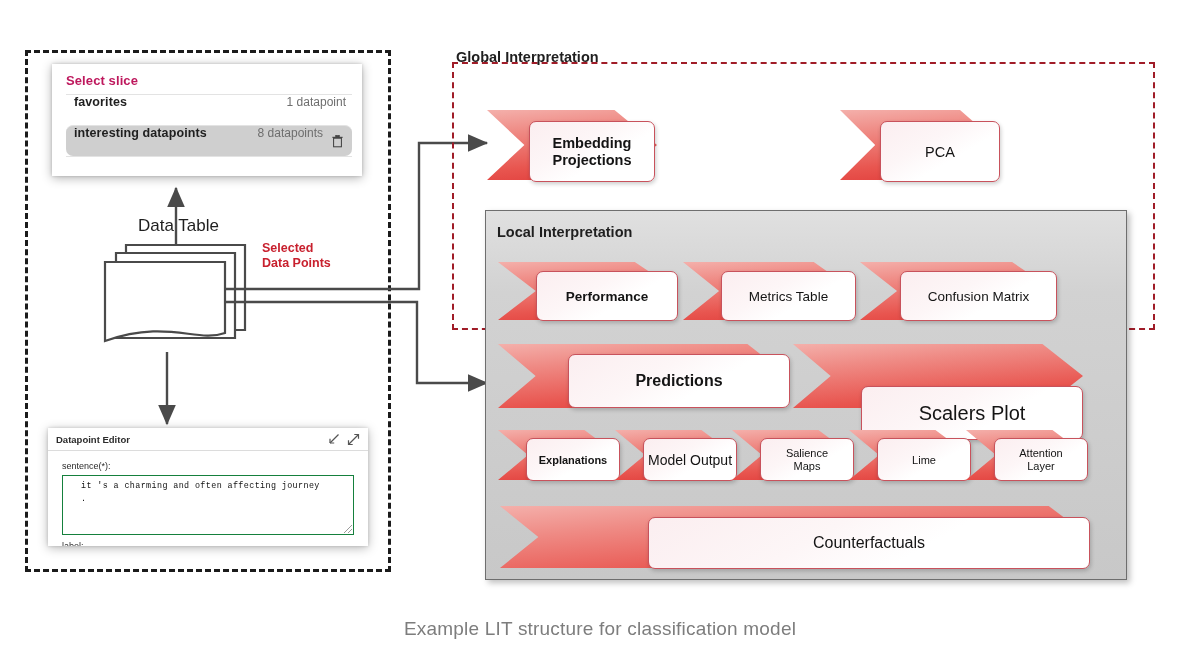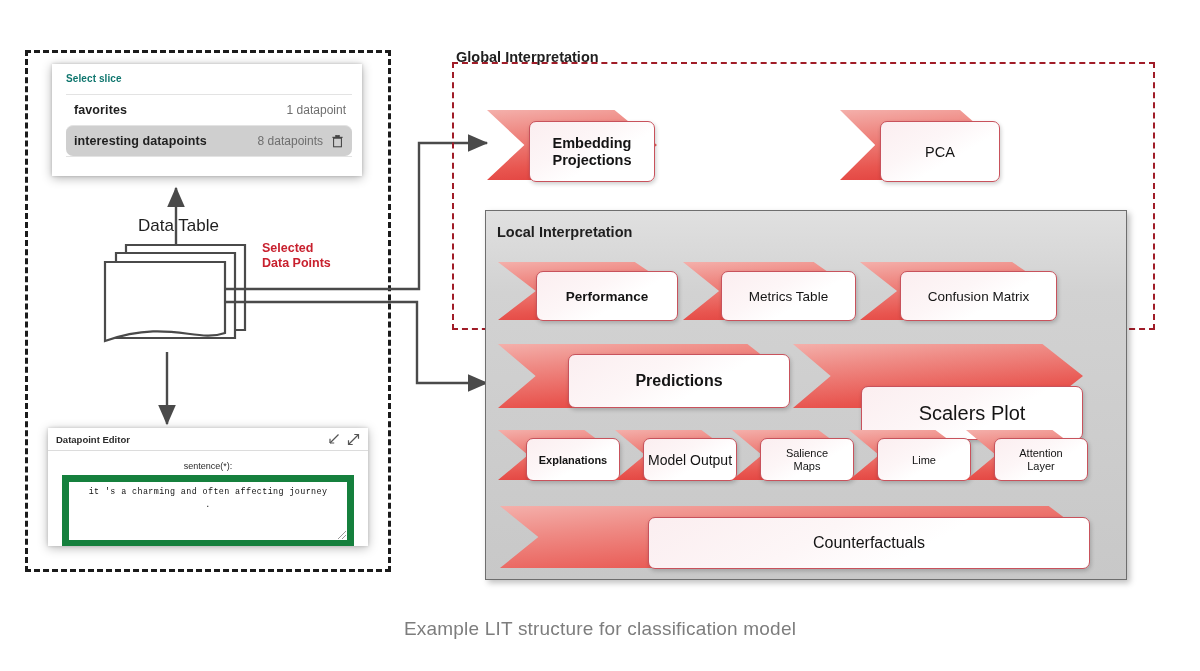--- a/index.html
+++ b/index.html
@@ -25,26 +25,26 @@
 
   
   .slice-card {
     left: 52px; top: 64px; width: 310px; height: 112px;
     background: #fff;
     box-shadow: 0 2px 10px rgba(0,0,0,.30), 0 0 3px rgba(0,0,0,.18);
     overflow: hidden;
   }
   .slice-title {
     position: absolute; left: 14px; top: 9px;
-    font-size: 10px; font-weight: 700; color: #0f766e;
+    font-size: 13px; font-weight: 700; color: #be185d;
     letter-spacing: .1px;
   }
   .slice-list { position: absolute; left: 14px; top: 30px; right: 10px; }
   .slice-row {
-    height: 30px; display: flex; align-items: center;
+    height: 30px; display: flex; 
     border-top: 1px solid #e3e3e3;
     padding: 0 6px 0 8px;
   }
   .slice-row.selected { background: #cfcfcf; border-radius: 7px; }
   .slice-row.empty { height: 16px; }
   .slice-name {
     font-size: 12.5px; font-weight: 700; color: #1f1f1f; flex: 1;
     letter-spacing: .1px;
   }
   .slice-count { font-size: 12px; color: #6e6e6e; }
@@ -61,35 +61,34 @@
   .lbl-dp1 {
     left: 118px; top: 276px; font-size: 13.5px; color: #e03b3b;
   }
 
   
   .dp-editor {
     left: 48px; top: 428px; width: 320px; height: 118px;
     background: #fff;
     box-shadow: 0 2px 10px rgba(0,0,0,.28), 0 0 3px rgba(0,0,0,.16);
     overflow: hidden;
-    text-align: center;
   }
   .dp-head {
     height: 22px; border-bottom: 1px solid #dcdcdc;
     display: flex; align-items: center; padding: 0 8px;
     font-size: 9.5px; color: #2c2c2c; font-weight: 600;
   }
   .dp-head .spacer { flex: 1; }
   .dp-body { padding: 10px 14px 0 14px; }
   .dp-field-label { font-size: 9px; color: #2b2b2b; margin-bottom: 4px; }
   .dp-textarea {
-    border: 7px solid #15803d; height: 50px; position: relative;
+    border: 1px solid #15803d; height: 50px; position: relative;
     font-family: "Liberation Mono", monospace;
     font-size: 8.4px; color: #111; line-height: 13px;
-    padding: 4px 6px; letter-spacing: .4px; background: #fff;
+    padding: 4px 18px; letter-spacing: .4px; background: #fff;
   }
   .dp-resize {
     position: absolute; right: 1px; bottom: 1px; width: 8px; height: 8px;
     background:
       linear-gradient(135deg, transparent 0 45%, #9a9a9a 45% 55%, transparent 55% 100%),
       linear-gradient(135deg, transparent 0 70%, #9a9a9a 70% 80%, transparent 80% 100%);
   }
   .dp-cut {
     font-size: 9px; color: #2b2b2b; margin-top: 6px;
     height: 8px; overflow: hidden;

